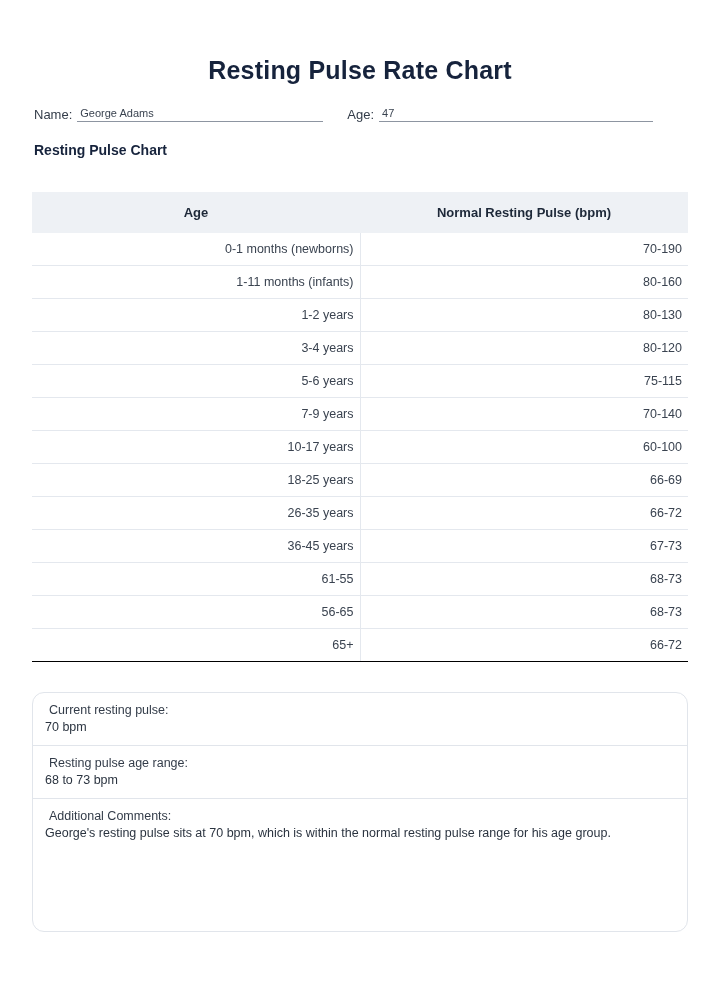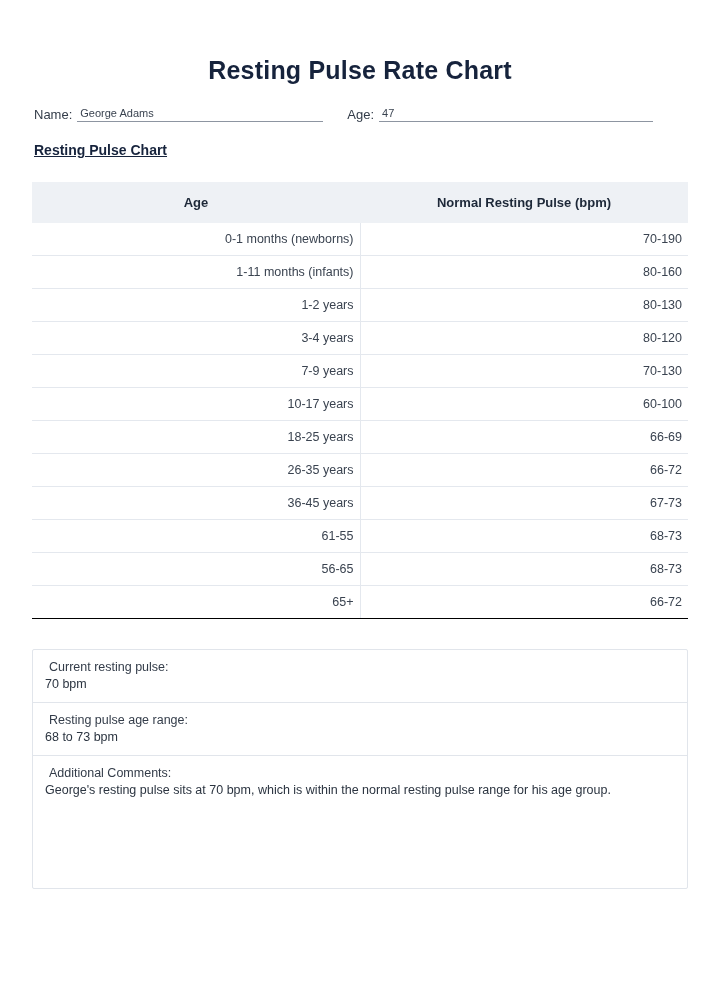--- a/index.html
+++ b/index.html
@@ -58,22 +58,21 @@
   .field-age {
     max-width: 268px;
   }
   .spacer-mid {
     width: 24px;
   }
   .section-title {
     font-size: 14px;
     font-weight: bold;
     color: #16233c;
-    margin: 0 0 24px 2px;
-    text-decoration: underline;
+    margin: 0 0 34px 2px;
   }
   table.pulse-table {
     width: 100%;
     border-collapse: collapse;
     table-layout: fixed;
     font-size: 12.5px;
   }
   table.pulse-table th {
     background: #eef1f5;
     color: #1d2838;
@@ -92,21 +91,21 @@
   }
   table.pulse-table td.col-left {
     border-right: 1px solid #e4e8ee;
   }
   table.pulse-table tr:last-child td {
     border-bottom: 1px solid #000000;
   }
   .notes {
     margin-top: 30px;
     border: 1px solid #e1e5eb;
-    border-radius: 2px;
+    border-radius: 12px;
   }
   .note-block {
     border-bottom: 1px solid #e1e5eb;
     padding: 10px 12px 10px 12px;
   }
   .note-block:last-child {
     border-bottom: none;
   }
   .note-label {
     font-size: 12.5px;
@@ -158,22 +157,26 @@
       </tr>
       <tr>
         <td class="col-left">1-2 years</td>
         <td>80-130</td>
       </tr>
       <tr>
         <td class="col-left">3-4 years</td>
         <td>80-120</td>
       </tr>
       <tr>
+        <td class="col-left">5-6 years</td>
+        <td>75-115</td>
+      </tr>
+      <tr>
         <td class="col-left">7-9 years</td>
-        <td>70-130</td>
+        <td>70-140</td>
       </tr>
       <tr>
         <td class="col-left">10-17 years</td>
         <td>60-100</td>
       </tr>
       <tr>
         <td class="col-left">18-25 years</td>
         <td>66-69</td>
       </tr>
       <tr>

